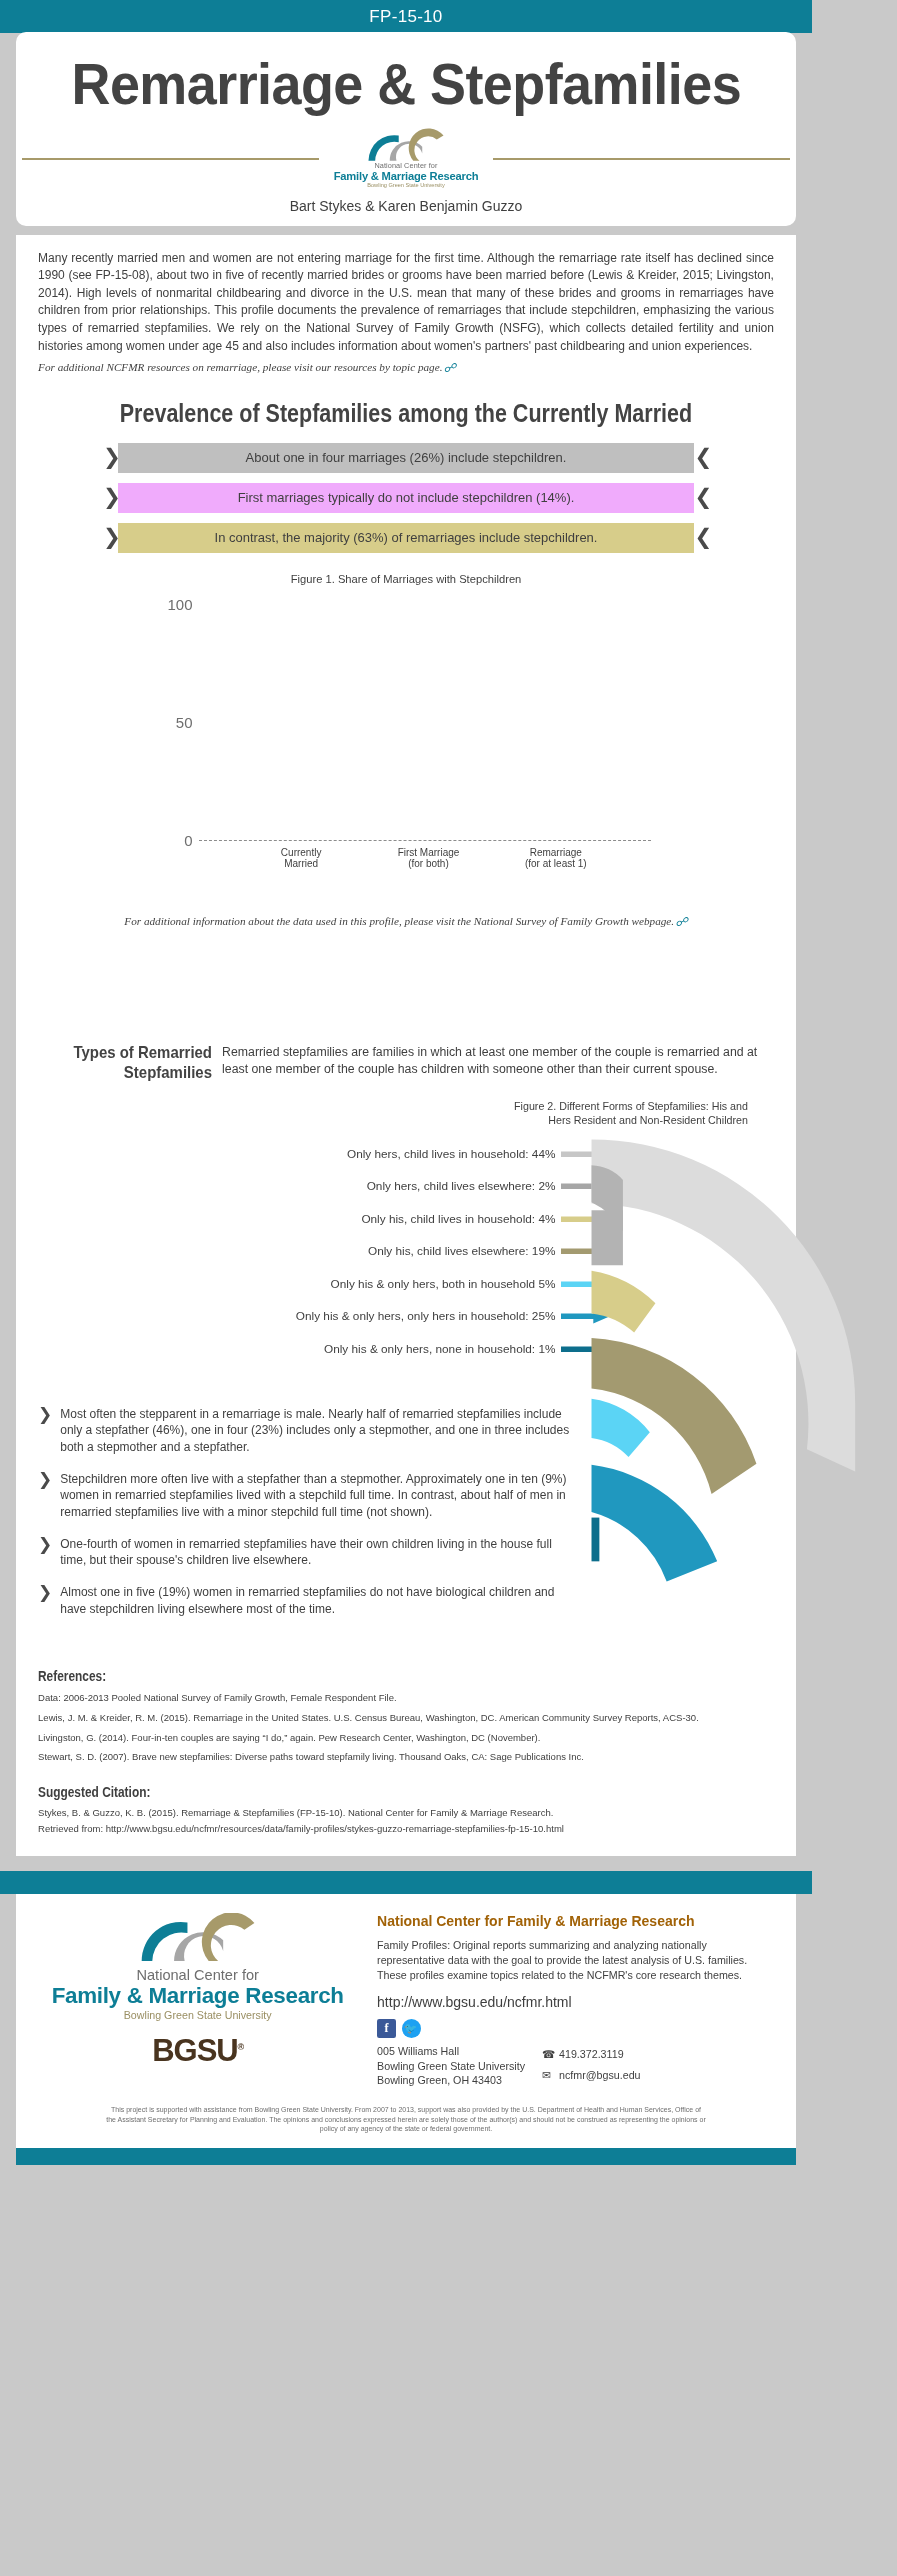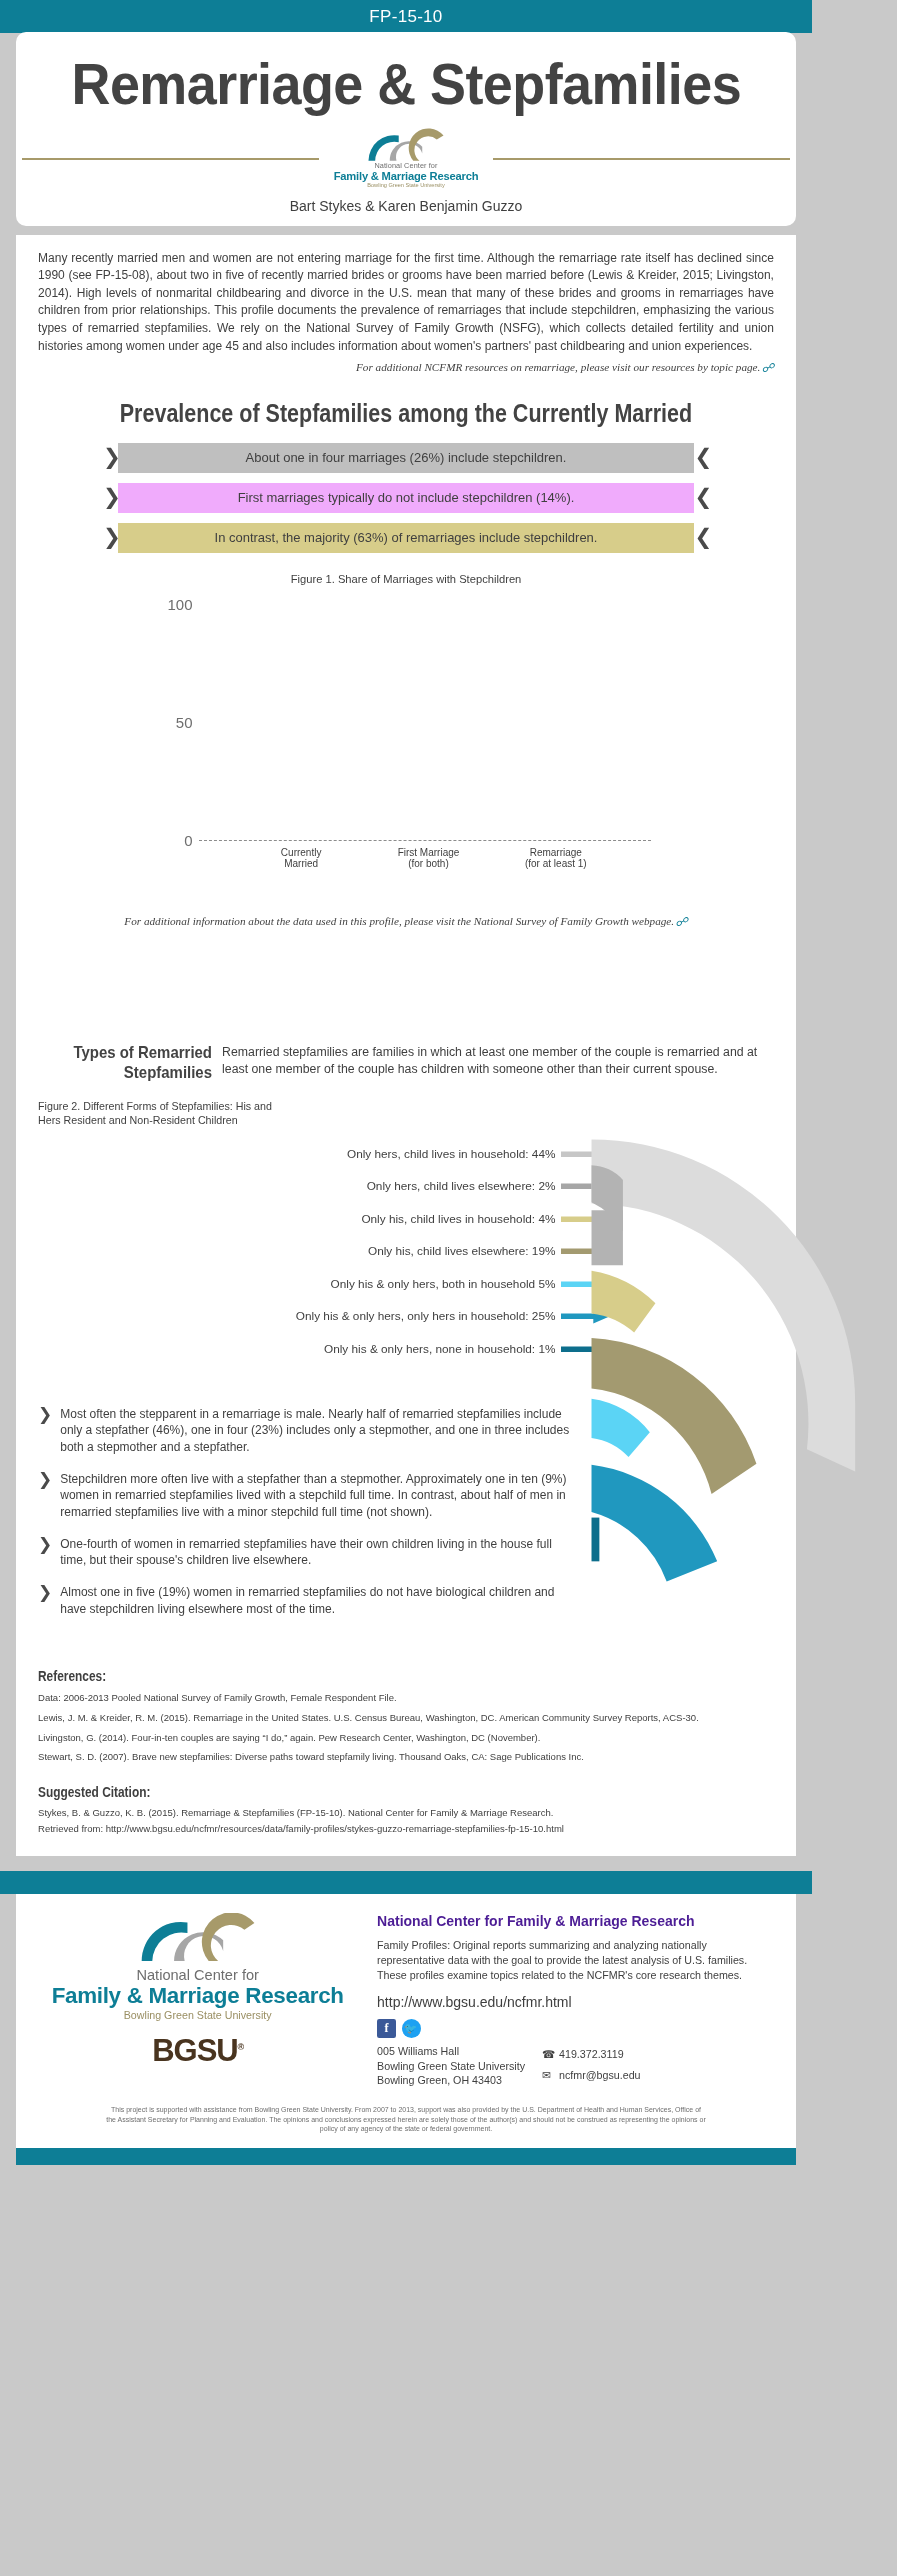--- a/index.html
+++ b/index.html
@@ -67,21 +67,21 @@
     padding: 14.6px 22.4px 17px;
   }
   .intro {
     font-size: 12px;
     line-height: 1.46;
     text-align: justify;
     color: #3f3f3f;
   }
   .link-note {
     margin-top: 5.6px;
-    text-align: right;
+    text-align: left;
     font-style: italic;
     font-family: "Liberation Serif", serif;
     font-size: 11.2px;
     color: #3f3f3f;
   }
   .chain {
     display: inline-block;
     color: #0d7e96;
     font-size: 12.3px;
     vertical-align: -1.1px;
@@ -194,21 +194,21 @@
     transform: scaleX(.88);
     transform-origin: right top;
   }
   .sec2-body {
     flex: 1;
     font-size: 12.3px;
     line-height: 1.42;
     padding-top: 1.1px;
   }
   .fig2-cap {
-    text-align: left;
+    text-align: right;
     font-size: 10.7px;
     line-height: 1.3;
     margin: 17px 26px 0 0;
     color: #3f3f3f;
   }
 
   
   .fig2 {
     position: relative;
     height: 258px;
@@ -291,21 +291,21 @@
     font-size: 31px;
     font-weight: bold;
     color: #49341f;
     letter-spacing: -1.1px;
   }
   .bgsu .reg { font-size: 9px; vertical-align: super; }
   .foot-right { flex: 1; }
   .foot-title {
     font-size: 14px;
     font-weight: bold;
-    color: #4c1d95;
+    color: #a16207;
     margin-bottom: 9px;
   }
   .foot-desc { font-size: 10.7px; line-height: 1.38; color: #3f3f3f; }
   .foot-url { font-size: 14px; color: #3f3f3f; margin-top: 11.2px; }
   .social { margin-top: 9px; display: flex; gap: 5.6px; }
   .sbtn {
     width: 19px; height: 19px; border-radius: 2.2px;
     background: #3b5998; color: #fff;
     font-size: 12.3px; font-weight: bold;
     display: flex; align-items: center; justify-content: center;

